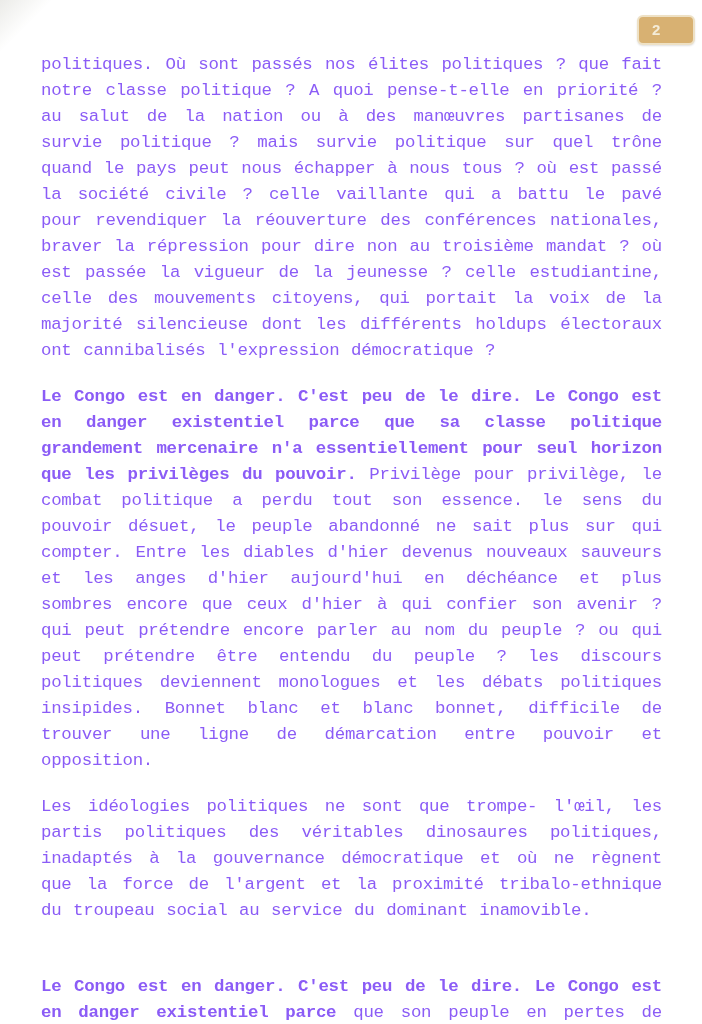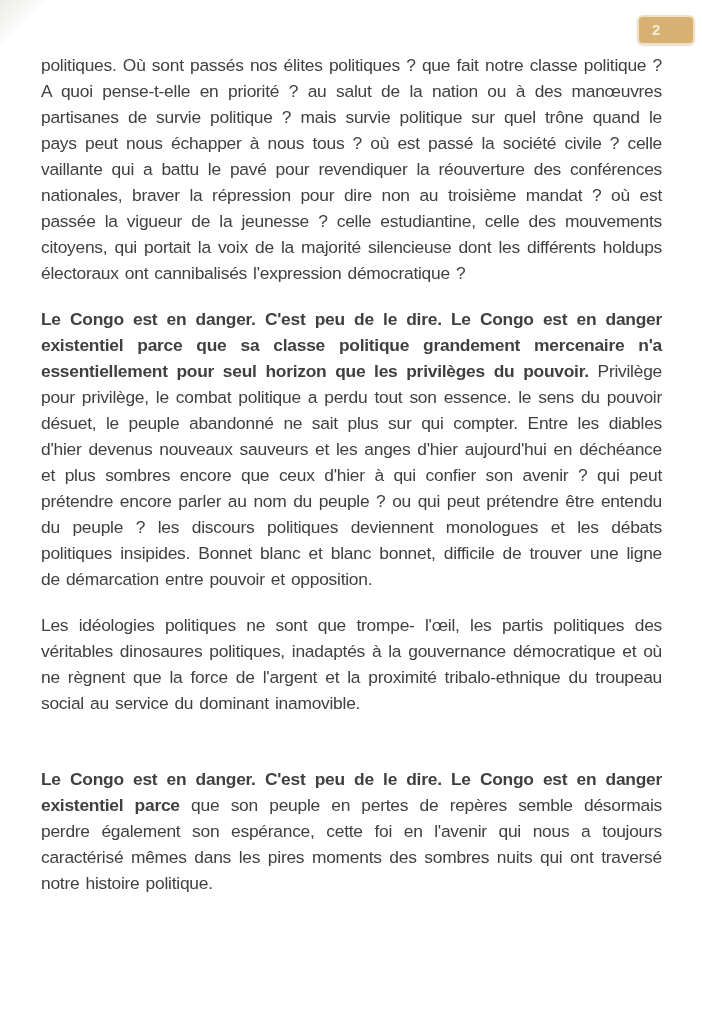--- a/index.html
+++ b/index.html
@@ -53,21 +53,22 @@
     color: #1b1b1b;
   }
 
   .para {
     font-size: 17.4px;
     line-height: 26px;
     letter-spacing: -0.25px;
     word-spacing: 1.5px;
     text-align: justify;
     margin-bottom: 20px;
-    color: #404040;
+    color: #8b5cf6;
+    font-family: Liberation Mono, monospace;
   }
 
   .para .bold {
     font-weight: 700;
   }
 
   .para-gap {
     margin-top: 50px;
   }
 </style>

